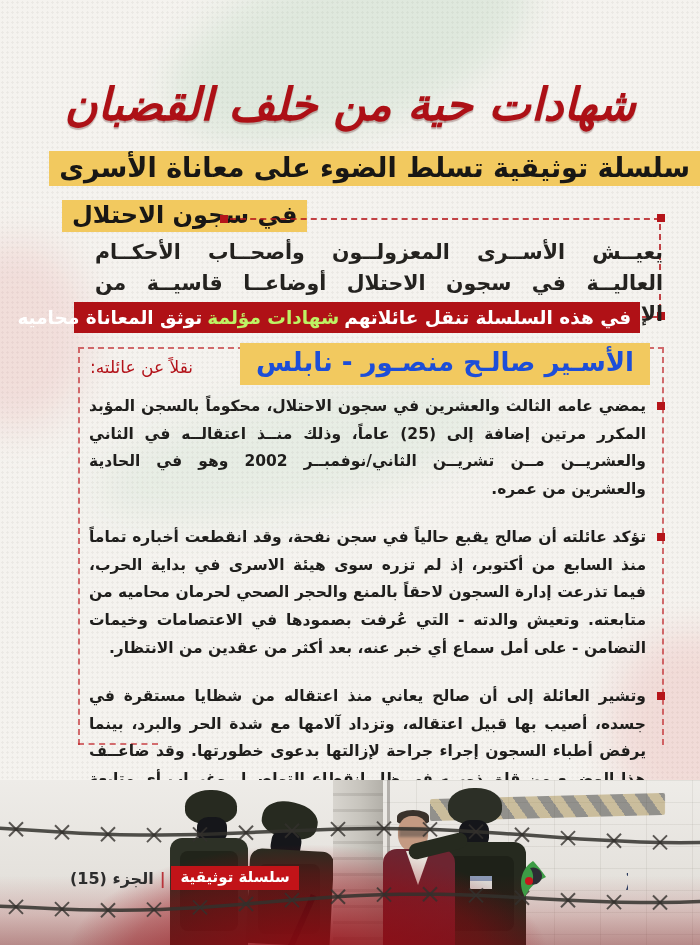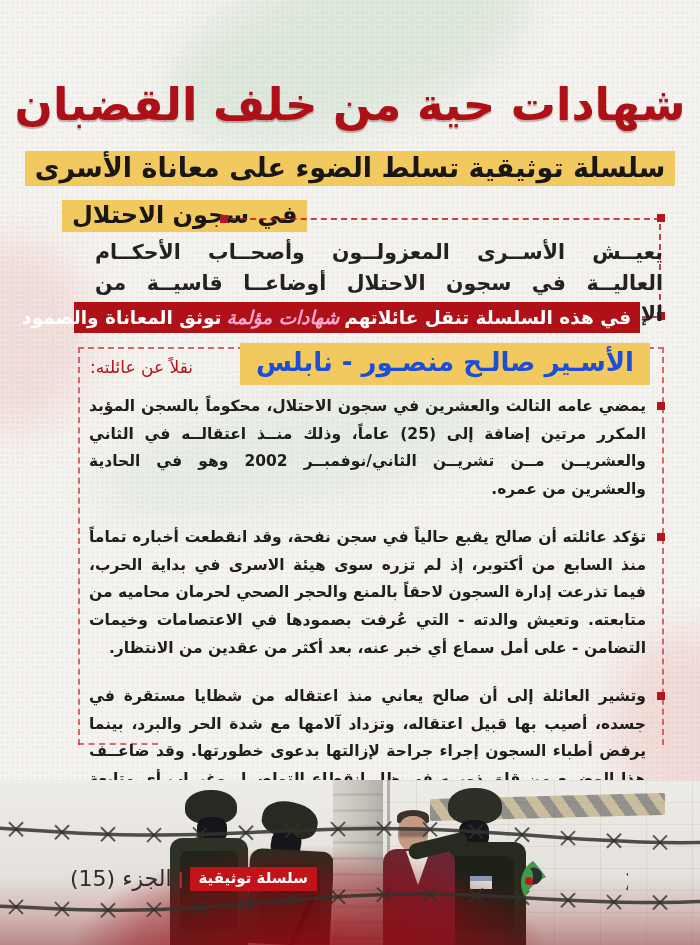--- a/index.html
+++ b/index.html
@@ -14,43 +14,44 @@
   .blob{position:absolute;border-radius:50%;filter:blur(20px);pointer-events:none;}
   .blob.g1{left:160px;top:-40px;width:380px;height:170px;background:rgba(135,190,150,.20);transform:rotate(-18deg);}
   .blob.g2{left:90px;top:390px;width:420px;height:120px;background:rgba(150,200,160,.14);transform:rotate(-12deg);}
   .blob.p1{left:-60px;top:240px;width:150px;height:190px;background:rgba(225,110,110,.16);}
   .blob.p2{left:610px;top:630px;width:160px;height:190px;background:rgba(225,110,110,.18);}
 
   .title{
     position:absolute;top:78px;left:0;width:100%;text-align:center;
     font-size:45px;font-weight:900;color:#ad1016;line-height:1.2;
     text-shadow:0 2px 1px rgba(70,0,0,.28);
-  }
-  .subtitle-row{position:absolute;top:150px;left:0;width:100%;text-align:center;}
+    font-style:italic;
+  }
+  .subtitle-row{position:absolute;top:150px;left:0;width:100%;text-align:right;}
   .hl{background:#f2c95f;color:#181715;padding:1px 10px 3px;}
   .subtitle-row .hl{font-size:27px;font-weight:900;line-height:1.35;}
   .prison-label{position:absolute;top:201px;left:62px;}
   .prison-label .hl{font-size:24px;font-weight:900;}
 
   .sq{position:absolute;width:8px;height:8px;background:#b5151a;}
   .dash-h{position:absolute;border-top:2px dashed rgba(181,21,26,.8);}
   .dash-v{position:absolute;border-right:2px dashed rgba(181,21,26,.8);}
 
   .intro{
     position:absolute;top:237px;left:95px;width:568px;
     font-size:20.5px;font-weight:700;color:#24221f;line-height:1.5;
     text-align:justify;text-align-last:justify;
   }
   .banner{
     position:absolute;top:302px;left:74px;width:566px;height:31px;
     background:#b01116;color:#fff;display:flex;align-items:center;
     padding-right:9px;box-sizing:border-box;white-space:nowrap;
     font-size:18.5px;font-weight:800;
   }
-  .banner .yel{color:#f9a8d4;margin:0 5px;font-style:italic;}
+  .banner .yel{color:#bef264;margin:0 5px;}
 
   .case-box{
     position:absolute;left:78px;top:347px;width:586px;height:398px;
     border:2px dashed rgba(192,35,40,.65);border-bottom:none;box-sizing:border-box;
   }
   .case-box .bottom-seg{position:absolute;left:-2px;bottom:0;width:80px;border-top:2px dashed rgba(192,35,40,.65);}
   .case-heading{
     position:absolute;top:-6px;right:12px;background:#f2c95f;color:#1d4ed8;
     font-size:26px;font-weight:900;padding:4px 16px 7px;line-height:1.2;
   }
@@ -97,21 +98,21 @@
   .red-overlay{
     position:absolute;inset:0;pointer-events:none;
     background:
       radial-gradient(ellipse 310px 150px at 44% 110%, rgba(150,10,18,.88), rgba(150,10,18,.38) 58%, rgba(150,10,18,0) 78%),
       linear-gradient(180deg, rgba(150,10,18,0) 58%, rgba(145,10,16,.18) 82%, rgba(120,8,14,.38) 100%);
   }
   .wire-svg{position:absolute;inset:0;}
   .badge{position:absolute;left:70px;top:86px;display:flex;align-items:center;gap:6px;direction:rtl;}
   .badge .series{background:#c21318;color:#fff;font-size:15px;font-weight:800;padding:2px 9px 4px;white-space:nowrap;}
   .badge .sep{color:#b8343a;font-size:16px;font-weight:700;}
-  .badge .part{color:#2d2d2d;font-size:22px;font-weight:400;white-space:nowrap;}
+  .badge .part{color:#2d2d2d;font-size:16px;font-weight:700;white-space:nowrap;}
   .logo{position:absolute;left:516px;top:78px;}
 </style>
 </head>
 <body>
 
 <div class="page">
 
   <div class="blob g1"></div>
   <div class="blob g2"></div>
   <div class="blob p1"></div>
@@ -132,21 +133,21 @@
   <div class="sq" style="left:657px;top:214px;"></div>
   <div class="dash-v" style="left:659px;top:224px;height:86px;"></div>
   <div class="sq" style="left:657px;top:312px;"></div>
   <div class="dash-h" style="left:642px;top:316px;width:15px;"></div>
 
   <div class="intro">يعيــش الأســرى المعزولــون وأصحــاب الأحكــام العاليــة في سجون الاحتلال أوضاعــا قاسيــة من الإهمــال الطبي والتنكيــل</div>
 
   <div class="banner">
     <span>في هذه السلسلة تنقل عائلاتهم</span>
     <span class="yel">شهادات مؤلمة</span>
-    <span>توثق المعاناة والصمود</span>
+    <span>توثق المعاناة محاميه</span>
   </div>
 
   <div class="case-box">
     <div class="bottom-seg"></div>
     <div class="case-heading">الأسـير صالـح منصـور - نابلس</div>
     <div class="quote-label">نقلاً عن عائلته:</div>
     <div class="paras">
       <p><span class="bullet"></span><span>يمضي عامه الثالث والعشرين في سجون الاحتلال، محكوماً بالسجن المؤبد المكرر مرتين إضافة إلى (25) عاماً، وذلك منــذ اعتقالــه في الثاني والعشريــن مــن تشريــن الثاني/نوفمبــر 2002 وهو في الحادية والعشرين من عمره.</span></p>
       <p><span class="bullet"></span><span>تؤكد عائلته أن صالح يقبع حالياً في سجن نفحة، وقد انقطعت أخباره تماماً منذ السابع من أكتوبر، إذ لم تزره سوى هيئة الاسرى في بداية الحرب، فيما تذرعت إدارة السجون لاحقاً بالمنع والحجر الصحي لحرمان محاميه من متابعته. وتعيش والدته - التي عُرفت بصمودها في الاعتصامات وخيمات التضامن - على أمل سماع أي خبر عنه، بعد أكثر من عقدين من الانتظار.</span></p>
       <p class="last"><span class="bullet"></span><span>وتشير العائلة إلى أن صالح يعاني منذ اعتقاله من شظايا مستقرة في جسده، أصيب بها قبيل اعتقاله، وتزداد آلامها مع شدة الحر والبرد، بينما يرفض أطباء السجون إجراء جراحة لإزالتها بدعوى خطورتها. وقد ضاعــف هذا الوضــع من قلق ذويــه في ظل انقطاع التواصــل وغيــاب أي متابعة طبية حقيقية منذ الحرب.</span></p>

